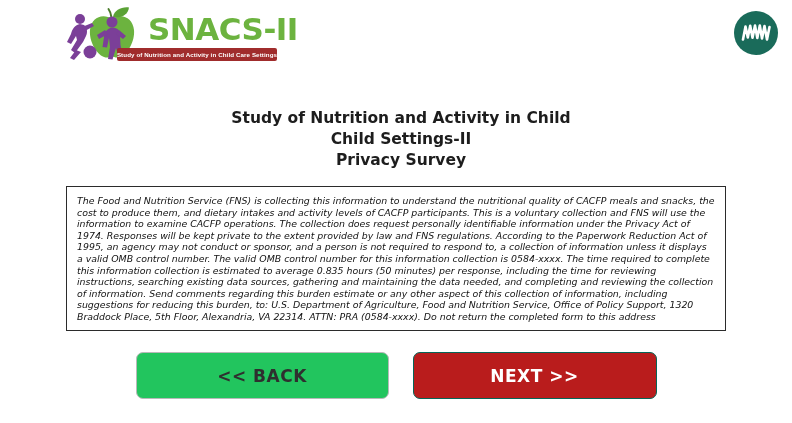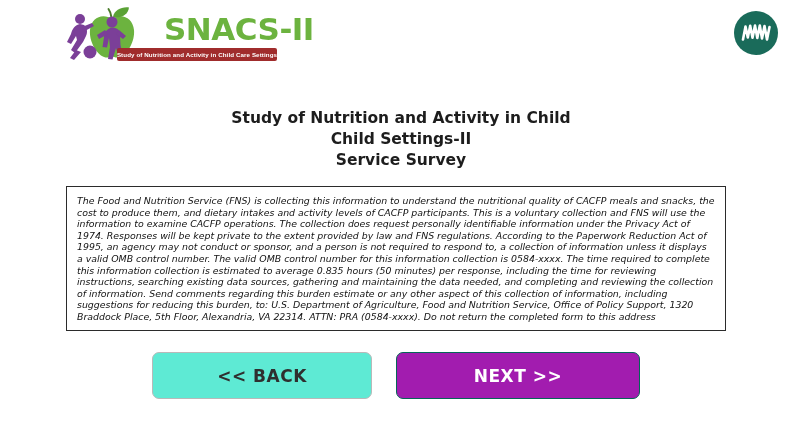--- a/index.html
+++ b/index.html
@@ -42,21 +42,20 @@
   .snacs-word {
     position: absolute;
     left: 84px;
     top: 5px;
     font-size: 31px;
     font-weight: bold;
     color: #6cb33f;
     letter-spacing: -0.5px;
     font-family: "DejaVu Sans", sans-serif;
     white-space: nowrap;
-    margin-left: 16px;
   }
   .snacs-sub {
     position: absolute;
     left: 53px;
     top: 42px;
     width: 160px;
     height: 13px;
     background: #a02c2c;
     border-radius: 2px;
     color: #ffffff;
@@ -142,28 +141,28 @@
     border-radius: 7px;
     height: 47px;
     display: flex;
     align-items: center;
     justify-content: center;
     box-sizing: border-box;
     cursor: pointer;
     user-select: none;
   }
   .btn-back {
-    width: 220px;
-    background: #5eead4;
+    width: 253px;
+    background: #22c55e;
     border: 1px solid #b9b9b9;
     color: #2f2f2f;
   }
   .btn-next {
     width: 244px;
-    background: #a21caf;
+    background: #b91c1c;
     border: 1px solid #056557;
     color: #ffffff;
   }
 </style>
 </head>
 <body>
 
 <div class="header">
 
   <div class="snacs-logo">
@@ -203,21 +202,21 @@
         <circle cx="22" cy="22" r="22" fill="#1a6b5a"></circle>
         <path d="M9 28.5 L11.5 15.5 L13.8 26.5 L16.2 14.8 L18.5 26.8 L21 14.5 L23.3 27 L25.8 14.5 L28 27.5 L30.5 15 L33 28.5 L35.5 16" stroke="#ffffff" stroke-width="2.6" fill="none" stroke-linecap="round" stroke-linejoin="round"></path>
       </svg>
     </span>
   </div>
 </div>
 
 <div class="title-block">
   <div>Study of Nutrition and Activity in Child</div>
   <div>Child Settings-II</div>
-  <div>Service Survey</div>
+  <div>Privacy Survey</div>
 </div>
 
 <div class="burden-box">
   <p class="burden-text">The Food and Nutrition Service (FNS) is collecting this information to understand the nutritional quality of CACFP meals and snacks, the cost to produce them, and dietary intakes and activity levels of CACFP participants. This is a voluntary collection and FNS will use the information to examine CACFP operations. The collection does request personally identifiable information under the Privacy Act of 1974. Responses will be kept private to the extent provided by law and FNS regulations. According to the Paperwork Reduction Act of 1995, an agency may not conduct or sponsor, and a person is not required to respond to, a collection of information unless it displays a valid OMB control number. The valid OMB control number for this information collection is 0584-xxxx. The time required to complete this information collection is estimated to average 0.835 hours (50 minutes) per response, including the time for reviewing instructions, searching existing data sources, gathering and maintaining the data needed, and completing and reviewing the collection of information. Send comments regarding this burden estimate or any other aspect of this collection of information, including suggestions for reducing this burden, to: U.S. Department of Agriculture, Food and Nutrition Service, Office of Policy Support, 1320 Braddock Place, 5th Floor, Alexandria, VA 22314. ATTN: PRA (0584-xxxx). Do not return the completed form to this address</p>
 </div>
 
 <div class="button-row">
   <div class="btn btn-back">&lt;&lt; BACK</div>
   <div class="btn btn-next">NEXT &gt;&gt;</div>
 </div>

